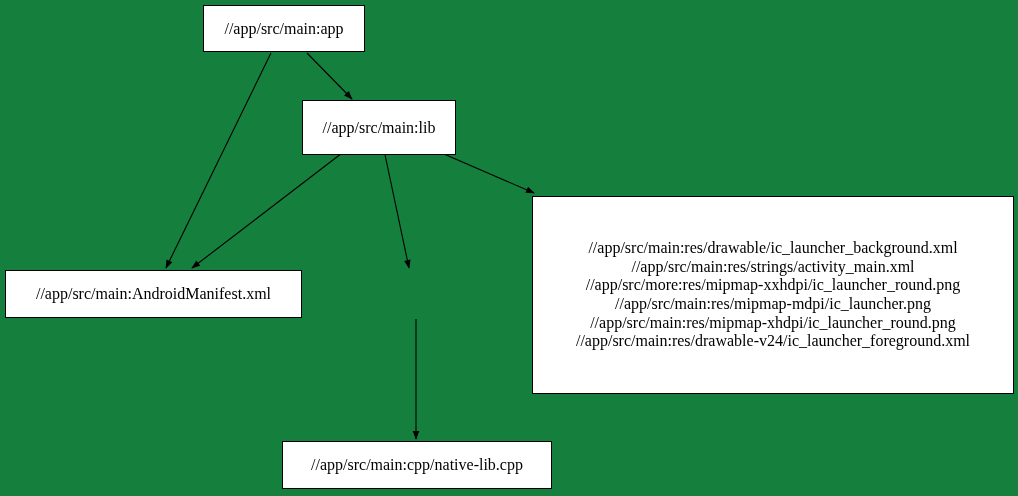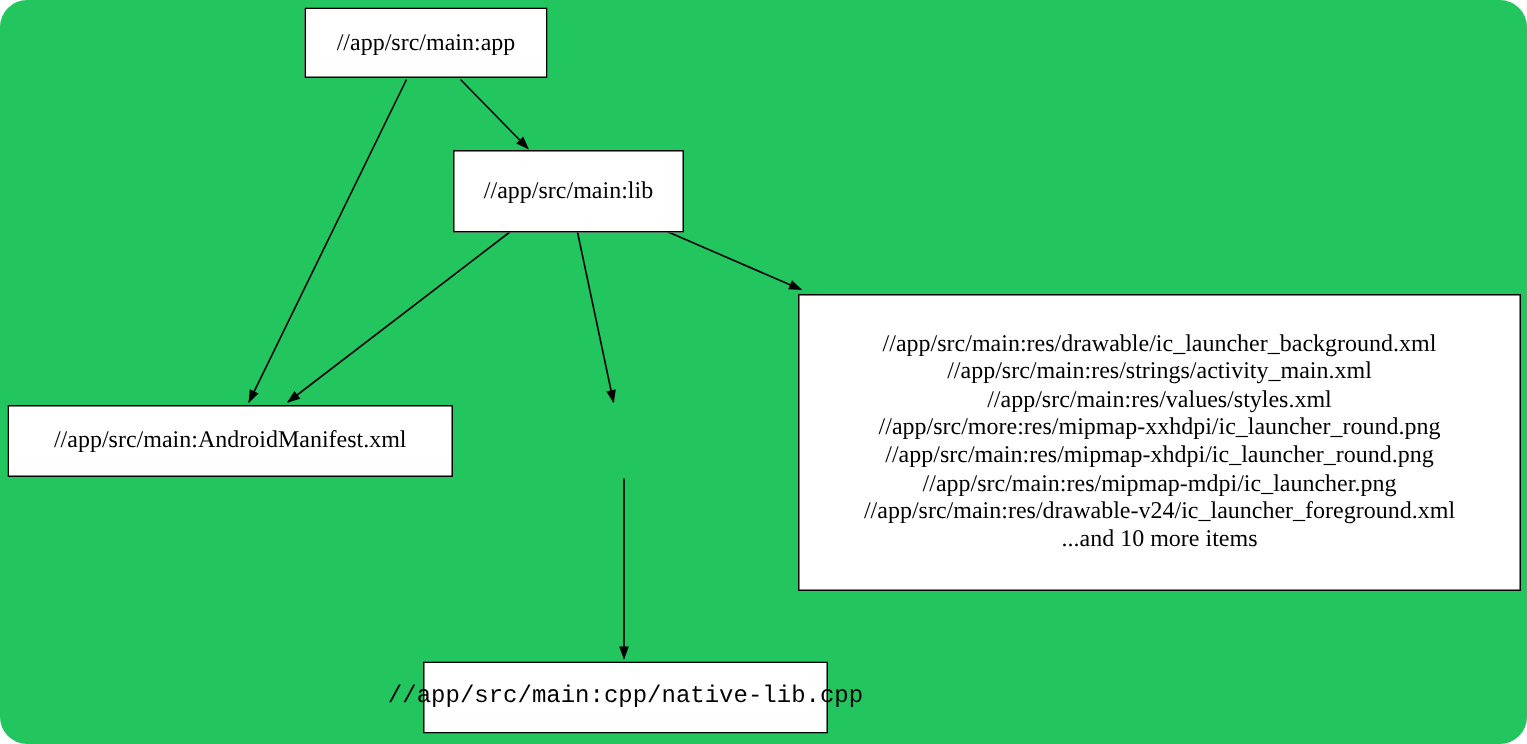--- a/index.html
+++ b/index.html
@@ -4,25 +4,24 @@
 <style>
   html, body {
     margin: 0;
     padding: 0;
     background: #ffffff;
   }
   .canvas {
     position: relative;
     width: 1018px;
     height: 496px;
-    background: #22c55e;
+    background: #15803d;
     font-family: "Liberation Serif", "DejaVu Serif", serif;
     color: #000000;
     overflow: hidden;
-    border-radius: 18px;
   }
   .edges {
     position: absolute;
     left: 0;
     top: 0;
     width: 1018px;
     height: 496px;
   }
   .edges line {
     stroke: #000000;
@@ -38,21 +37,21 @@
     justify-content: center;
     font-size: 16px;
     line-height: 1.1;
     text-align: center;
     white-space: nowrap;
   }
   .node-app        { left: 203px; top: 5px;   width: 162px; height: 47px; }
   .node-lib        { left: 302px; top: 100px; width: 154px; height: 55px; }
   .node-manifest   { left: 5px;   top: 270px; width: 297px; height: 48px; }
   .node-jni        { left: 325px; top: 270px; width: 182px; height: 48px; }
-  .node-cpp        { left: 282px; top: 441px; width: 270px; height: 48px; font-family: Liberation Mono, monospace; }
+  .node-cpp        { left: 282px; top: 441px; width: 270px; height: 48px; }
   .node-res {
     left: 532px; top: 196px; width: 482px; height: 198px;
     flex-direction: column;
     justify-content: center;
   }
   .res-line {
     display: block;
     font-size: 16px;
     line-height: 18.6px;
     text-align: center;
@@ -87,25 +86,23 @@
   </div>
 
   <div class="node node-manifest">
     <span>//app/src/main:AndroidManifest.xml</span>
   </div>
 
 
   <div class="node node-res">
     <span class="res-line">//app/src/main:res/drawable/ic_launcher_background.xml</span>
     <span class="res-line">//app/src/main:res/strings/activity_main.xml</span>
-    <span class="res-line">//app/src/main:res/values/styles.xml</span>
     <span class="res-line">//app/src/more:res/mipmap-xxhdpi/ic_launcher_round.png</span>
+    <span class="res-line">//app/src/main:res/mipmap-mdpi/ic_launcher.png</span>
     <span class="res-line">//app/src/main:res/mipmap-xhdpi/ic_launcher_round.png</span>
-    <span class="res-line">//app/src/main:res/mipmap-mdpi/ic_launcher.png</span>
     <span class="res-line">//app/src/main:res/drawable-v24/ic_launcher_foreground.xml</span>
-    <span class="res-line">...and 10 more items</span>
   </div>
 
   <div class="node node-cpp">
     <span>//app/src/main:cpp/native-lib.cpp</span>
   </div>
 
 </div>
 
 </body></html>

